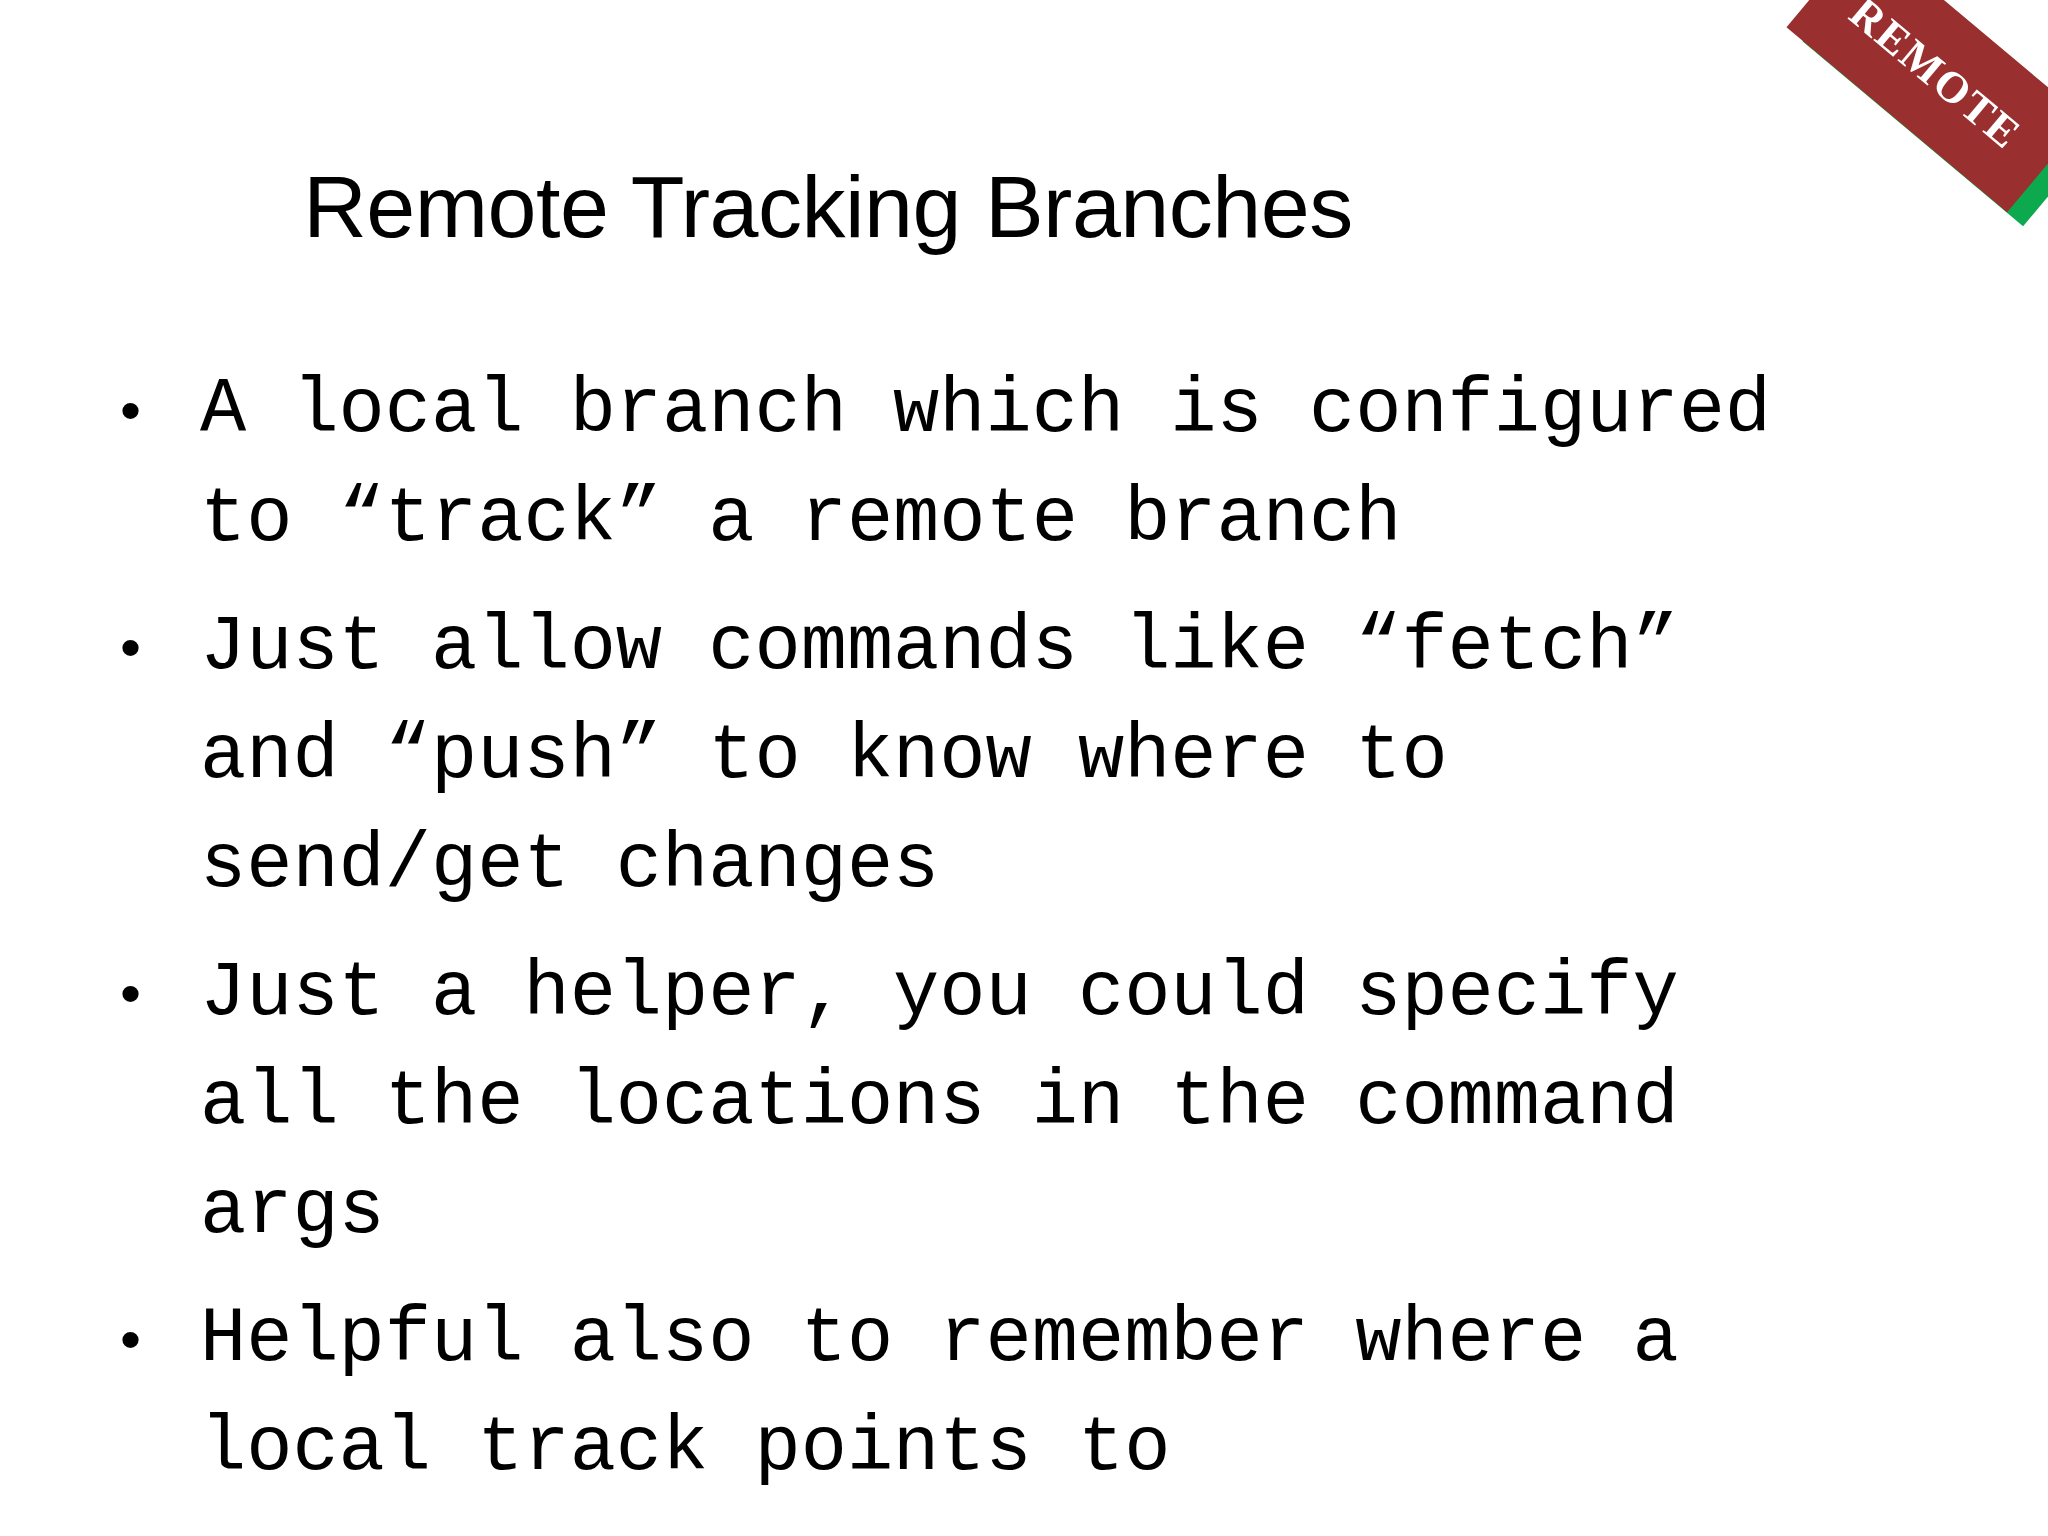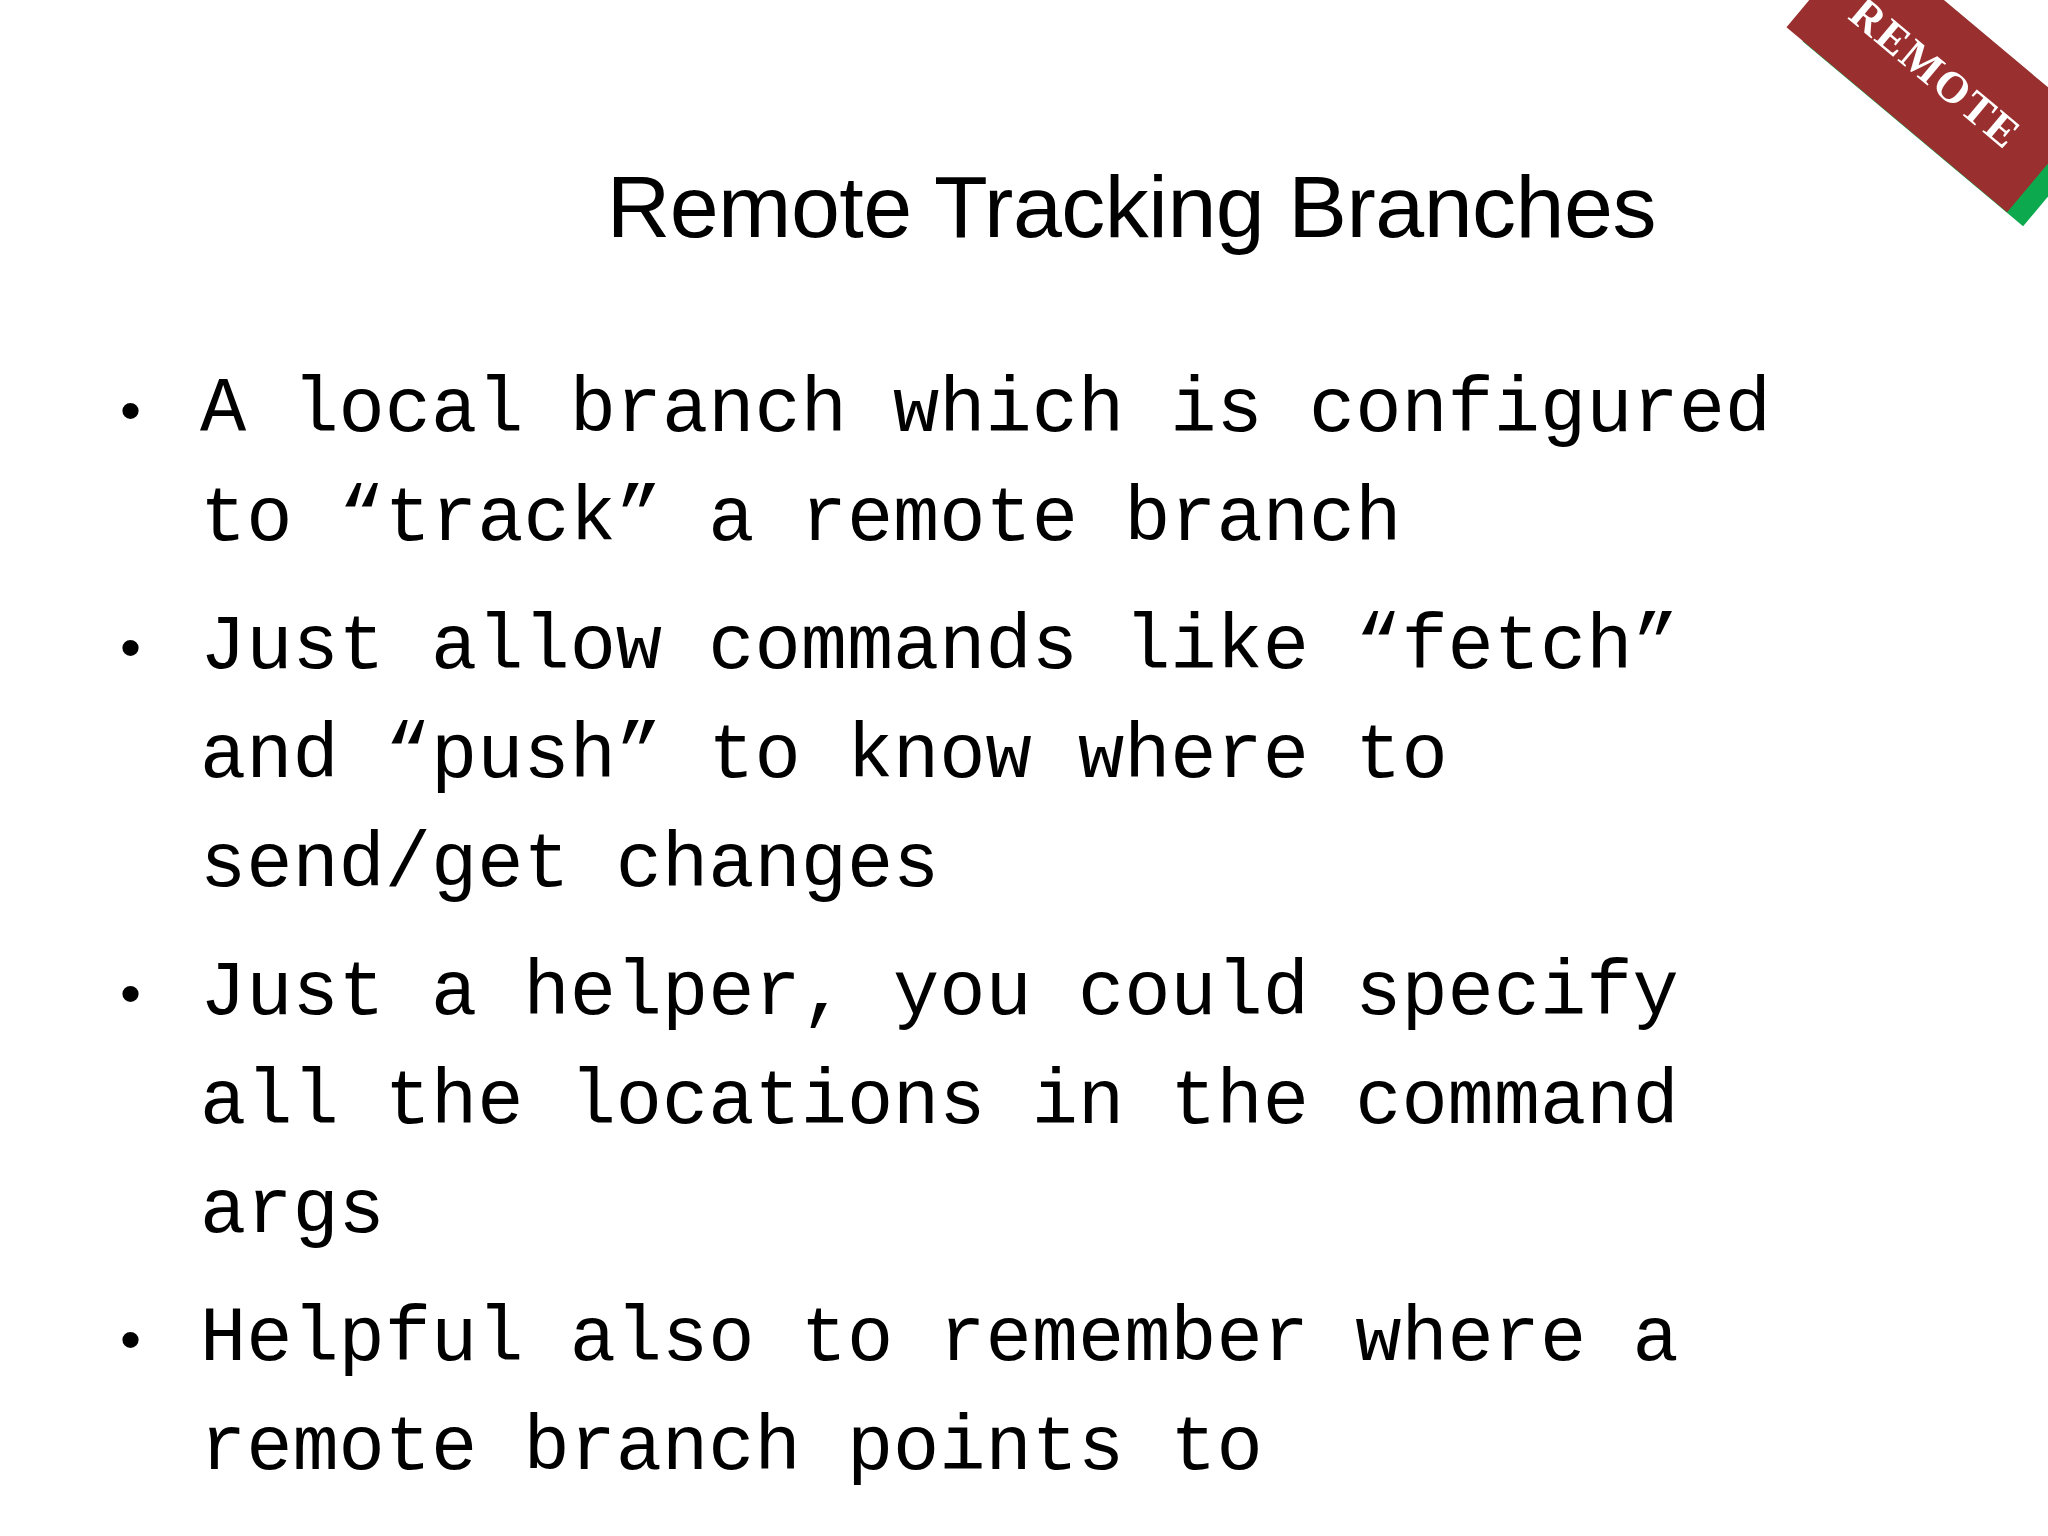--- a/index.html
+++ b/index.html
@@ -19,21 +19,21 @@
     color: #000000;
     -webkit-font-smoothing: antialiased;
   }
 
   
   .slide-title {
     position: absolute;
     left: 0;
     top: 96px;
     width: 1656px;
-    text-align: right;
+    text-align: center;
     font-family: "Liberation Sans", sans-serif;
     font-weight: 400;
     font-size: 88px;
     line-height: 1.18;
     letter-spacing: -0.5px;
     color: #000000;
     white-space: nowrap;
   }
 
   
@@ -145,21 +145,21 @@
       <span class="bullet-text">Just allow commands like “fetch” and “push” to know where to send/get changes</span>
     </li>
 
     <li class="bullet-item">
       <span class="bullet-dot">•</span>
       <span class="bullet-text">Just a helper, you could specify all the locations in the command args</span>
     </li>
 
     <li class="bullet-item">
       <span class="bullet-dot">•</span>
-      <span class="bullet-text">Helpful also to remember where a remote branch points to</span>
+      <span class="bullet-text">Helpful also to remember where a local track points to</span>
     </li>
 
   </ul>
 
   <div class="remote-stamp">
     <div class="stamp-card stamp-back"></div>
     <div class="stamp-card stamp-front">
       <span class="stamp-label">REMOTE</span>
     </div>
   </div>

